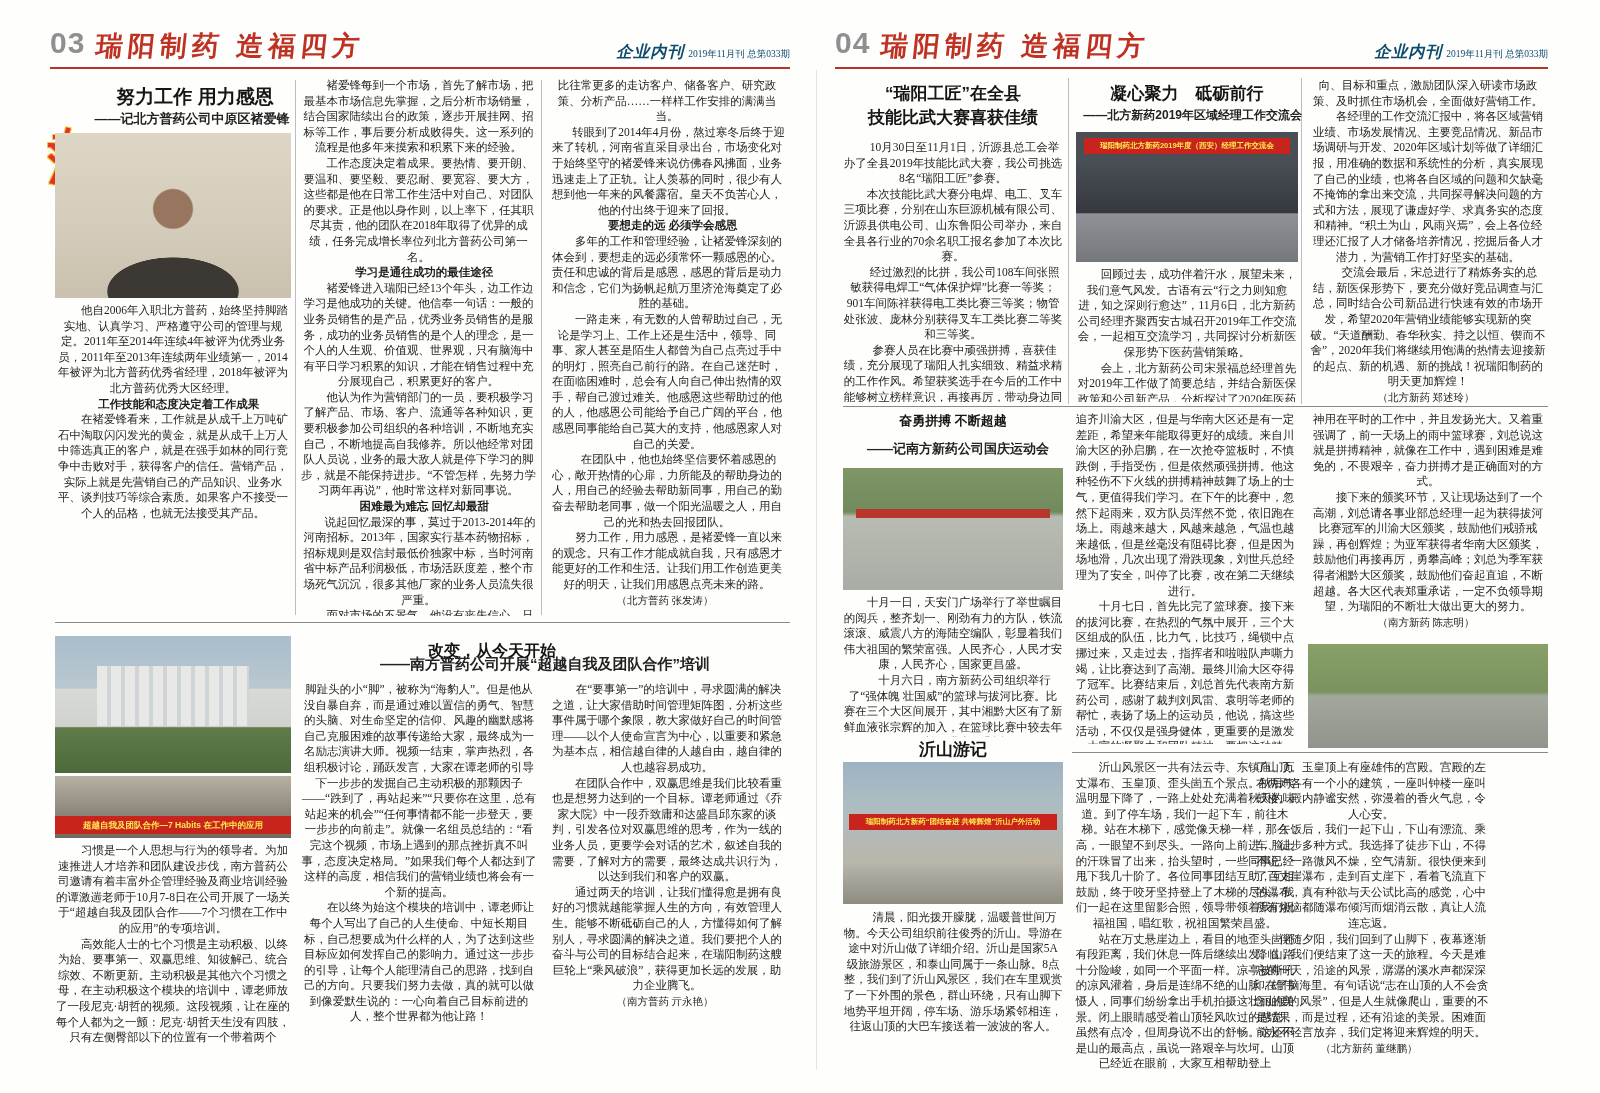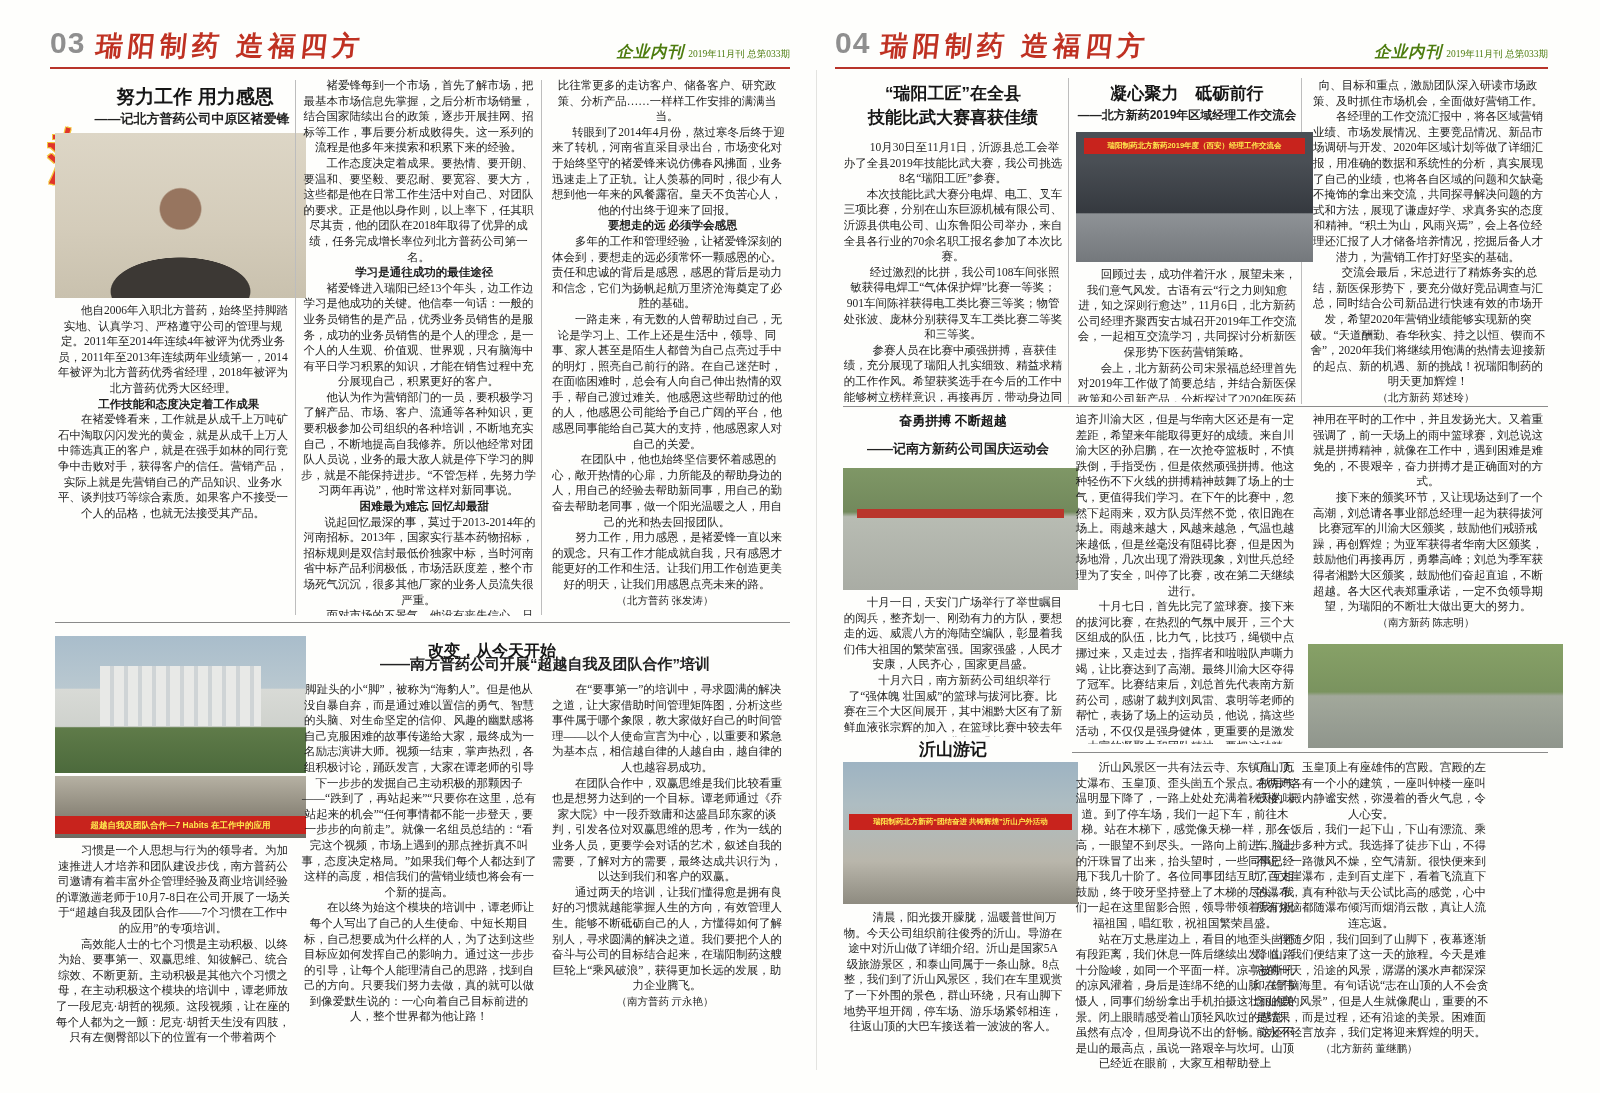--- a/index.html
+++ b/index.html
@@ -3,42 +3,42 @@
 <meta charset="utf-8">
 <style>
   html,body{margin:0;padding:0;background:#e9e9e6;}
   #sheet{position:relative;width:1600px;height:1093px;background:#fefefc;
          font-family:"Liberation Serif","DejaVu Serif",serif;overflow:hidden;}
   .abs{position:absolute;}
   
   .pgnum{font-family:"Liberation Sans",sans-serif;font-weight:bold;font-size:30px;color:#8f8f8f;letter-spacing:1px;}
   .brand{font-family:"Liberation Sans",sans-serif;font-weight:bold;font-size:27px;color:#bf3122;
          letter-spacing:5px;transform:skewX(-6deg);white-space:nowrap;}
-  .issuebox{text-align:right;color:#4d7c0f;white-space:nowrap;}
+  .issuebox{text-align:right;color:#0c4a6e;white-space:nowrap;}
   .issuebox .lbl{font-weight:bold;font-size:16px;font-style:italic;letter-spacing:1px;}
   .issuebox .dt{font-size:9.5px;}
   .redrule{height:2px;background:#b8342a;}
   .grayrule{background:#8a8a8a;}
   .lightrule{background:#bdbdbd;}
   
   .sidelabel{writing-mode:vertical-rl;font-weight:bold;font-size:42px;color:#e0342b;line-height:1;
              letter-spacing:14px;text-shadow:1px 1px 0 #f3c53c,-1px -1px 0 #f3c53c,1px -1px 0 #f3c53c,-1px 1px 0 #f3c53c;
              font-family:"Liberation Serif",serif;}
   
   .t-main{font-weight:bold;color:#151515;text-align:center;font-family:"Liberation Sans",sans-serif;}
   .t-sub{font-weight:bold;color:#222;text-align:center;font-family:"Liberation Sans",sans-serif;}
   
   .col{font-size:11.5px;line-height:15.6px;color:#1d1d1d;text-align:justify;overflow:hidden;}
   .col p{margin:0;text-align:center;}
   .para{text-indent:2em;}
   .para.cont{text-indent:0;}
   .subhead{font-weight:bold;text-indent:1em;font-family:"Liberation Sans",sans-serif;}
   .byline{text-align:right;font-size:10.5px;padding-right:4px;color:#222;}
   
-  .photo{overflow:hidden;background:#c9c3b5;padding-left:15px;}
+  .photo{overflow:hidden;background:#c9c3b5;}
   .banner{position:absolute;left:0;right:0;background:#c8231d;color:#ffe94e;text-align:center;
           font-family:"Liberation Sans",sans-serif;font-weight:bold;overflow:hidden;white-space:nowrap;}
   .ph-portrait{background:
       radial-gradient(ellipse 46% 34% at 50% 96%, #3c3834 60%, rgba(60,56,52,0) 61%),
       radial-gradient(circle at 50% 46%, #97755f 13%, rgba(151,117,95,0) 14%),
       linear-gradient(180deg,#ddd6c6 0%,#d4ccba 58%,#c9c1ae 100%);}
   .ph-building{background:
       linear-gradient(180deg,#a9bdcb 0%,#b9c8d0 38%,#d8dad6 39%,#cfd2cd 66%,#5f7b49 67%,#4c6a3c 100%);}
   .ph-building .bldg{position:absolute;left:18%;top:22%;width:64%;height:44%;background:
       repeating-linear-gradient(90deg,#e8e9e7 0 10px,#cfd4d6 10px 14px);}
@@ -137,21 +137,21 @@
       <p class="para">10月30日至11月1日，沂源县总工会举办了全县2019年技能比武大赛，我公司挑选8名“瑞阳工匠”参赛。</p>
       <p class="para">本次技能比武大赛分电焊、电工、叉车三项比赛，分别在山东巨源机械有限公司、沂源县供电公司、山东鲁阳公司举办，来自全县各行业的70余名职工报名参加了本次比赛。</p>
       <p class="para">经过激烈的比拼，我公司108车间张照敏获得电焊工“气体保护焊”比赛一等奖；901车间陈祥获得电工类比赛三等奖；物管处张波、庞林分别获得叉车工类比赛二等奖和三等奖。</p>
       <p class="para">参赛人员在比赛中顽强拼搏，喜获佳绩，充分展现了瑞阳人扎实细致、精益求精的工作作风。希望获奖选手在今后的工作中能够树立榜样意识，再接再厉，带动身边同事形成学技能、练绝活、学能手、勇创新的良好氛围，涌现出更多的“瑞阳工匠”。</p>
     </div>
 
   <div class="abs lightrule" style="left:1068px;top:78px;width:1px;height:326px;"></div>
   <div class="abs lightrule" style="left:1301px;top:78px;width:1px;height:326px;"></div>
 
   <div class="abs t-main" style="left:1076px;top:82px;width:222px;font-size:17px;">凝心聚力　砥砺前行</div>
-  <div class="abs t-sub" style="left:1072px;top:107px;width:230px;font-size:12px;">——北方新药2019年区域经理工作交流会</div>
+  <div class="abs t-sub" style="left:1072px;top:107px;width:230px;font-size:12px;text-align:right;">——北方新药2019年区域经理工作交流会</div>
   <div class="abs photo ph-meeting" style="left:1076px;top:132px;width:222px;height:130px;">
     <div class="banner" style="top:6px;height:16px;font-size:7.5px;line-height:16px;left:8px;right:8px;">瑞阳制药北方新药2019年度（西安）经理工作交流会</div>
   </div>
   <div class="abs col" style="left:1076px;top:267px;width:222px;height:135px;">
       <p class="para">回顾过去，成功伴着汗水，展望未来，我们意气风发。古语有云“行之力则知愈进，知之深则行愈达”，11月6日，北方新药公司经理齐聚西安古城召开2019年工作交流会，一起相互交流学习，共同探讨分析新医保形势下医药营销策略。</p>
       <p class="para">会上，北方新药公司宋景福总经理首先对2019年工作做了简要总结，并结合新医保政策和公司新产品，分析探讨了2020年医药营销工作方</p>
     </div>
   <div class="abs col" style="left:1308px;top:78px;width:240px;height:326px;">
       <p class="para cont">向、目标和重点，激励团队深入研读市场政策、及时抓住市场机会，全面做好营销工作。</p>
       <p class="para">各经理的工作交流汇报中，将各区域营销业绩、市场发展情况、主要竞品情况、新品市场调研与开发、2020年区域计划等做了详细汇报，用准确的数据和系统性的分析，真实展现了自己的业绩，也将各自区域的问题和欠缺毫不掩饰的拿出来交流，共同探寻解决问题的方式和方法，展现了谦虚好学、求真务实的态度和精神。“积土为山，风雨兴焉”，会上各位经理还汇报了人才储备培养情况，挖掘后备人才潜力，为营销工作打好坚实的基础。</p>
@@ -160,21 +160,21 @@
     </div>
 
   <div class="abs grayrule" style="left:843px;top:406px;width:705px;height:1px;"></div>
 
   <div class="abs t-main" style="left:843px;top:412px;width:220px;font-size:13px;">奋勇拼搏  不断超越</div>
   <div class="abs t-sub" style="left:843px;top:440px;width:230px;font-size:13px;">——记南方新药公司国庆运动会</div>
   <div class="abs photo ph-tug" style="left:843px;top:468px;width:220px;height:122px;">
     <div class="redstrip"></div>
   </div>
   <div class="abs col" style="left:843px;top:595px;width:220px;height:142px;">
-      <p class="para">十月一日，天安门广场举行了举世瞩目的阅兵，整齐划一、刚劲有力的方队，要想走的远、威震八方的海陆空编队，彰显着我们伟大祖国的繁荣富强。国家强盛，人民才安康，人民齐心，国家更昌盛。</p>
+      <p class="para">十月一日，天安门广场举行了举世瞩目的阅兵，整齐划一、刚劲有力的方队，铁流滚滚、威震八方的海陆空编队，彰显着我们伟大祖国的繁荣富强。人民齐心，人民才安康，人民齐心，国家更昌盛。</p>
       <p class="para">十月六日，南方新药公司组织举行了“强体魄 壮国威”的篮球与拔河比赛。比赛在三个大区间展开，其中湘黔大区有了新鲜血液张宗辉的加入，在篮球比赛中较去年有了长足进步，几近</p>
     </div>
   <div class="abs col" style="left:1072px;top:412px;width:226px;height:332px;">
       <p class="para cont">追齐川渝大区，但是与华南大区还是有一定差距，希望来年能取得更好的成绩。来自川渝大区的孙启鹏，在一次抢夺篮板时，不慎跌倒，手指受伤，但是依然顽强拼搏。他这种轻伤不下火线的拼搏精神鼓舞了场上的士气，更值得我们学习。在下午的比赛中，忽然下起雨来，双方队员浑然不觉，依旧跑在场上。雨越来越大，风越来越急，气温也越来越低，但是丝毫没有阻碍比赛，但是因为场地滑，几次出现了滑跌现象，刘世兵总经理为了安全，叫停了比赛，改在第二天继续进行。</p>
       <p class="para">十月七日，首先比完了篮球赛。接下来的拔河比赛，在热烈的气氛中展开，三个大区组成的队伍，比力气，比技巧，绳锁中点挪过来，又走过去，指挥者和啦啦队声嘶力竭，让比赛达到了高潮。最终川渝大区夺得了冠军。比赛结束后，刘总首先代表南方新药公司，感谢了裁判刘凤雷、袁明等老师的帮忙，表扬了场上的运动员，他说，搞这些活动，不仅仅是强身健体，更重要的是激发大家的凝聚力和团队精神，要把这种精</p>
     </div>
   <div class="abs col" style="left:1308px;top:412px;width:240px;height:226px;">
       <p class="para cont">神用在平时的工作中，并且发扬光大。又着重强调了，前一天场上的雨中篮球赛，刘总说这就是拼搏精神，就像在工作中，遇到困难是难免的，不畏艰辛，奋力拼搏才是正确面对的方式。</p>
       <p class="para">接下来的颁奖环节，又让现场达到了一个高潮，刘总请各事业部总经理一起为获得拔河比赛冠军的川渝大区颁奖，鼓励他们戒骄戒躁，再创辉煌；为亚军获得者华南大区颁奖，鼓励他们再接再厉，勇攀高峰；刘总为季军获得者湘黔大区颁奖，鼓励他们奋起直追，不断超越。各大区代表郑重承诺，一定不负领导期望，为瑞阳的不断壮大做出更大的努力。</p>
       <p class="byline">（南方新药  陈志明）</p>

